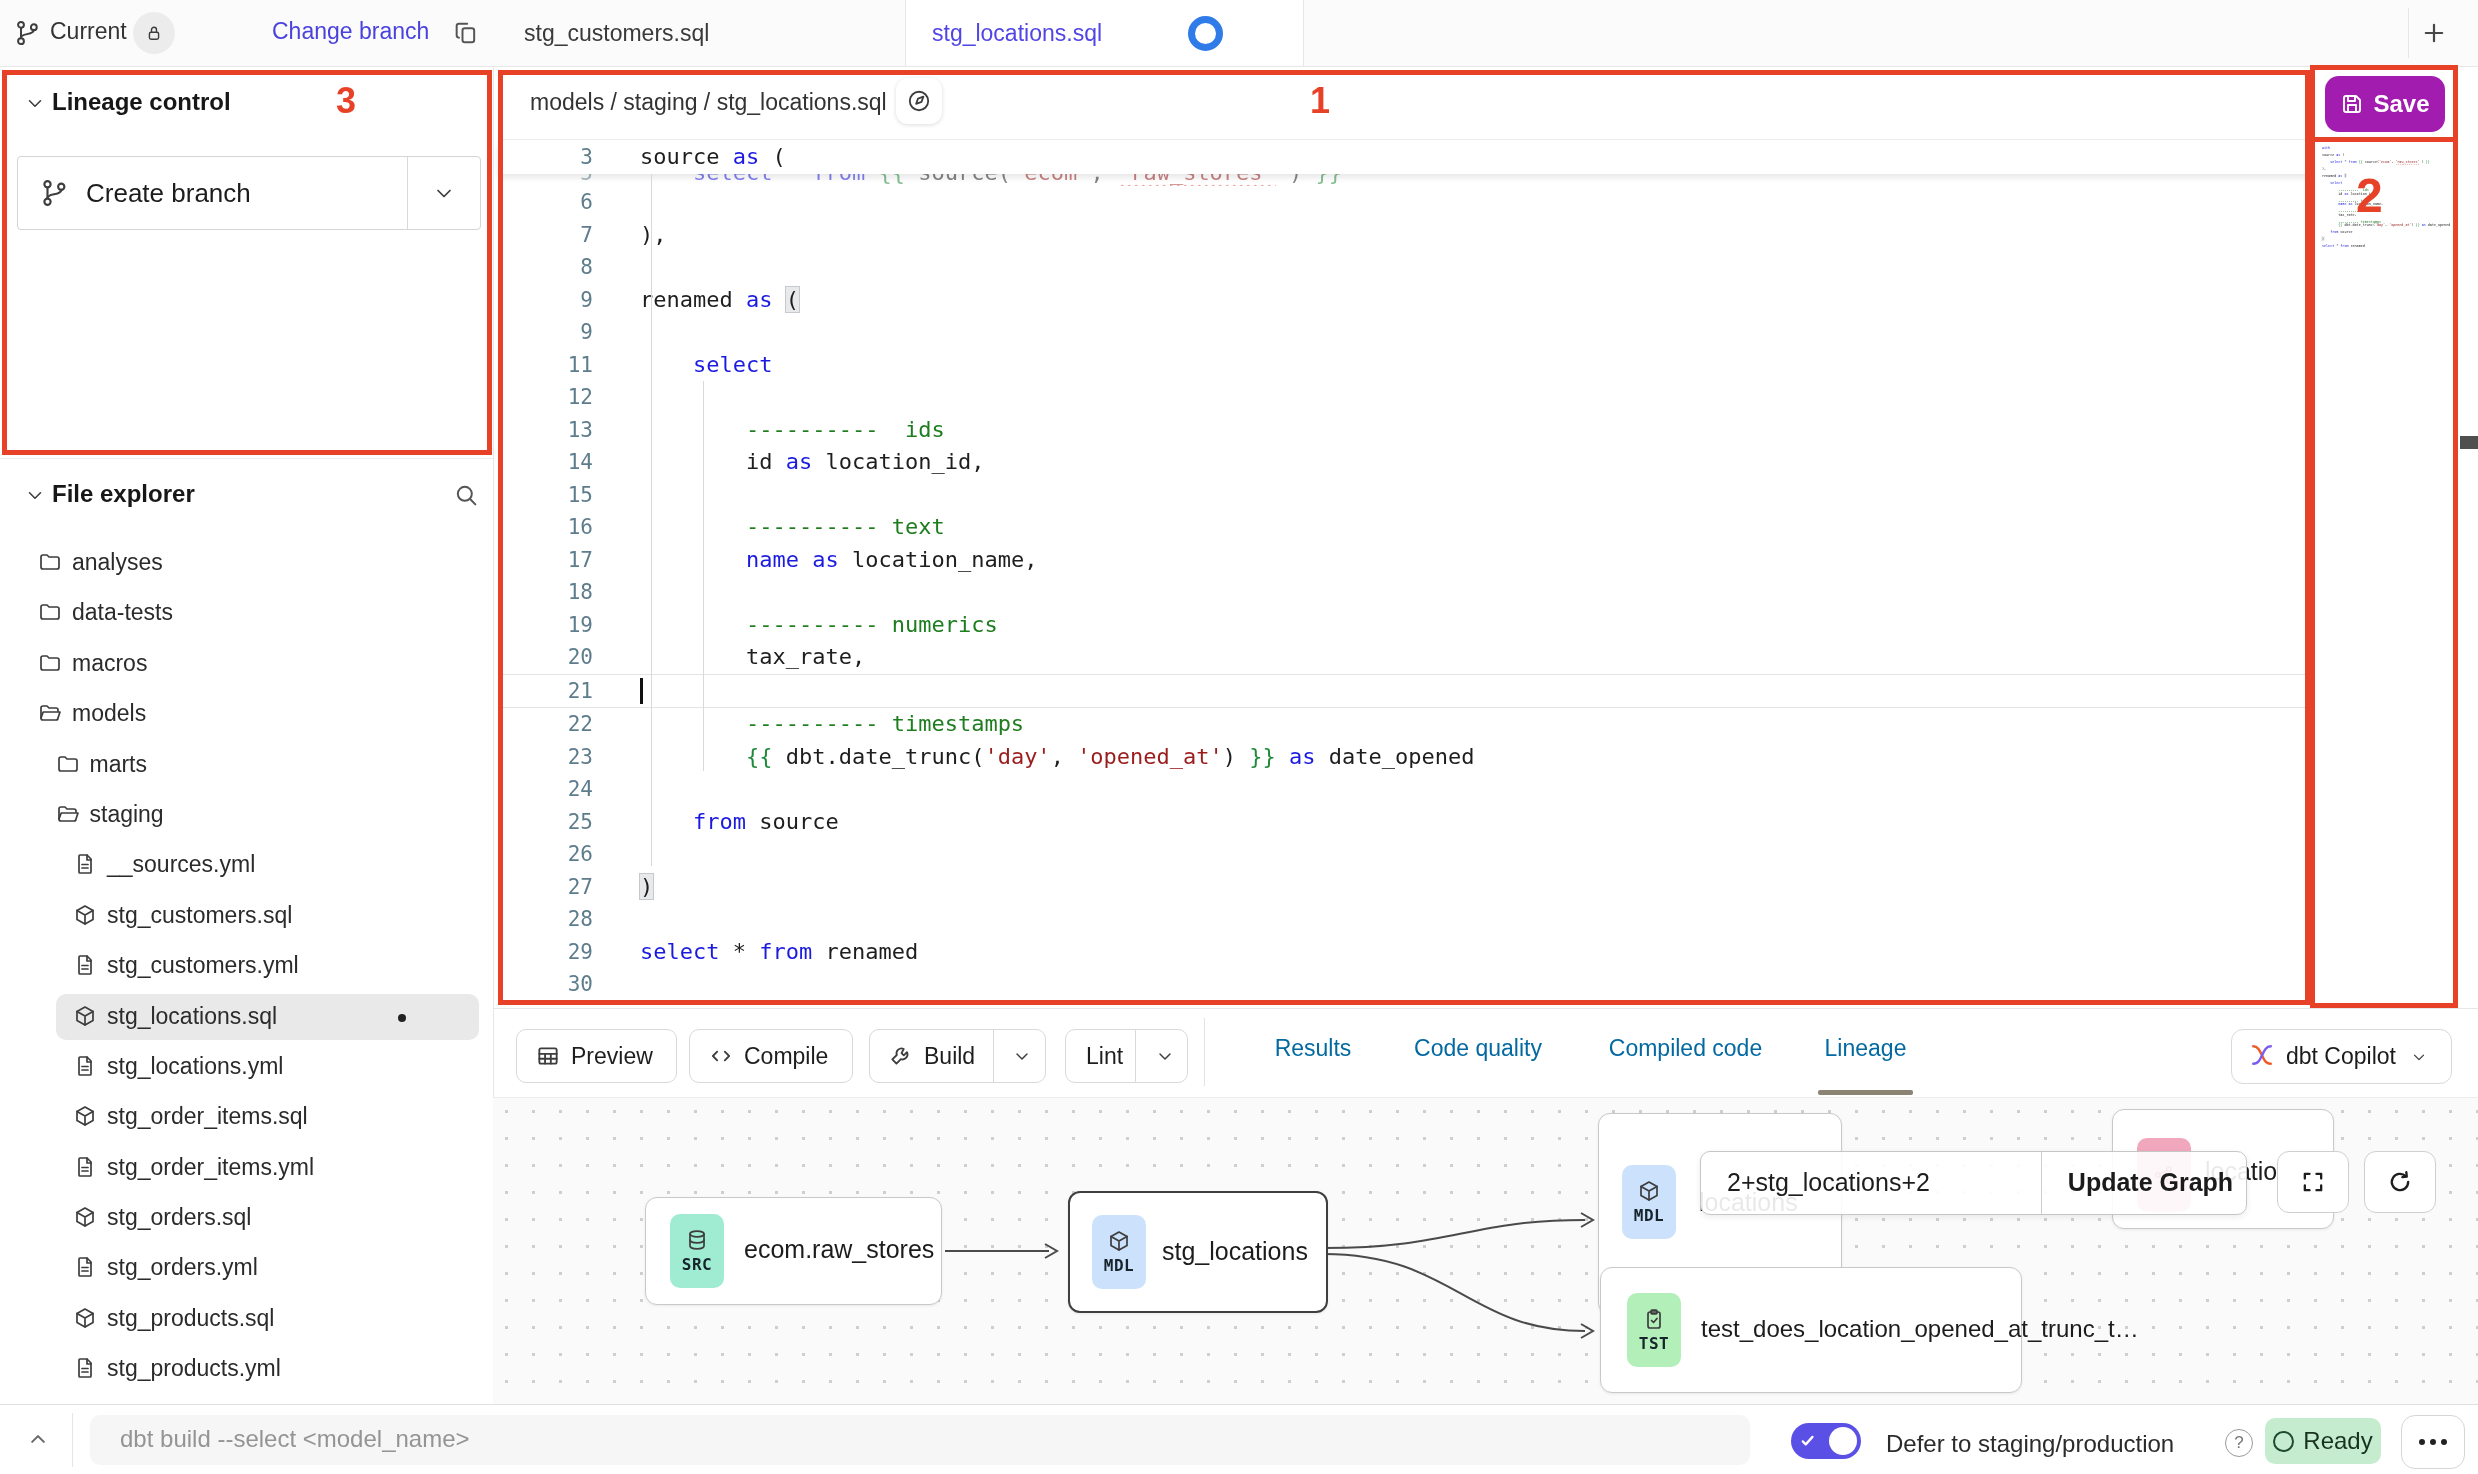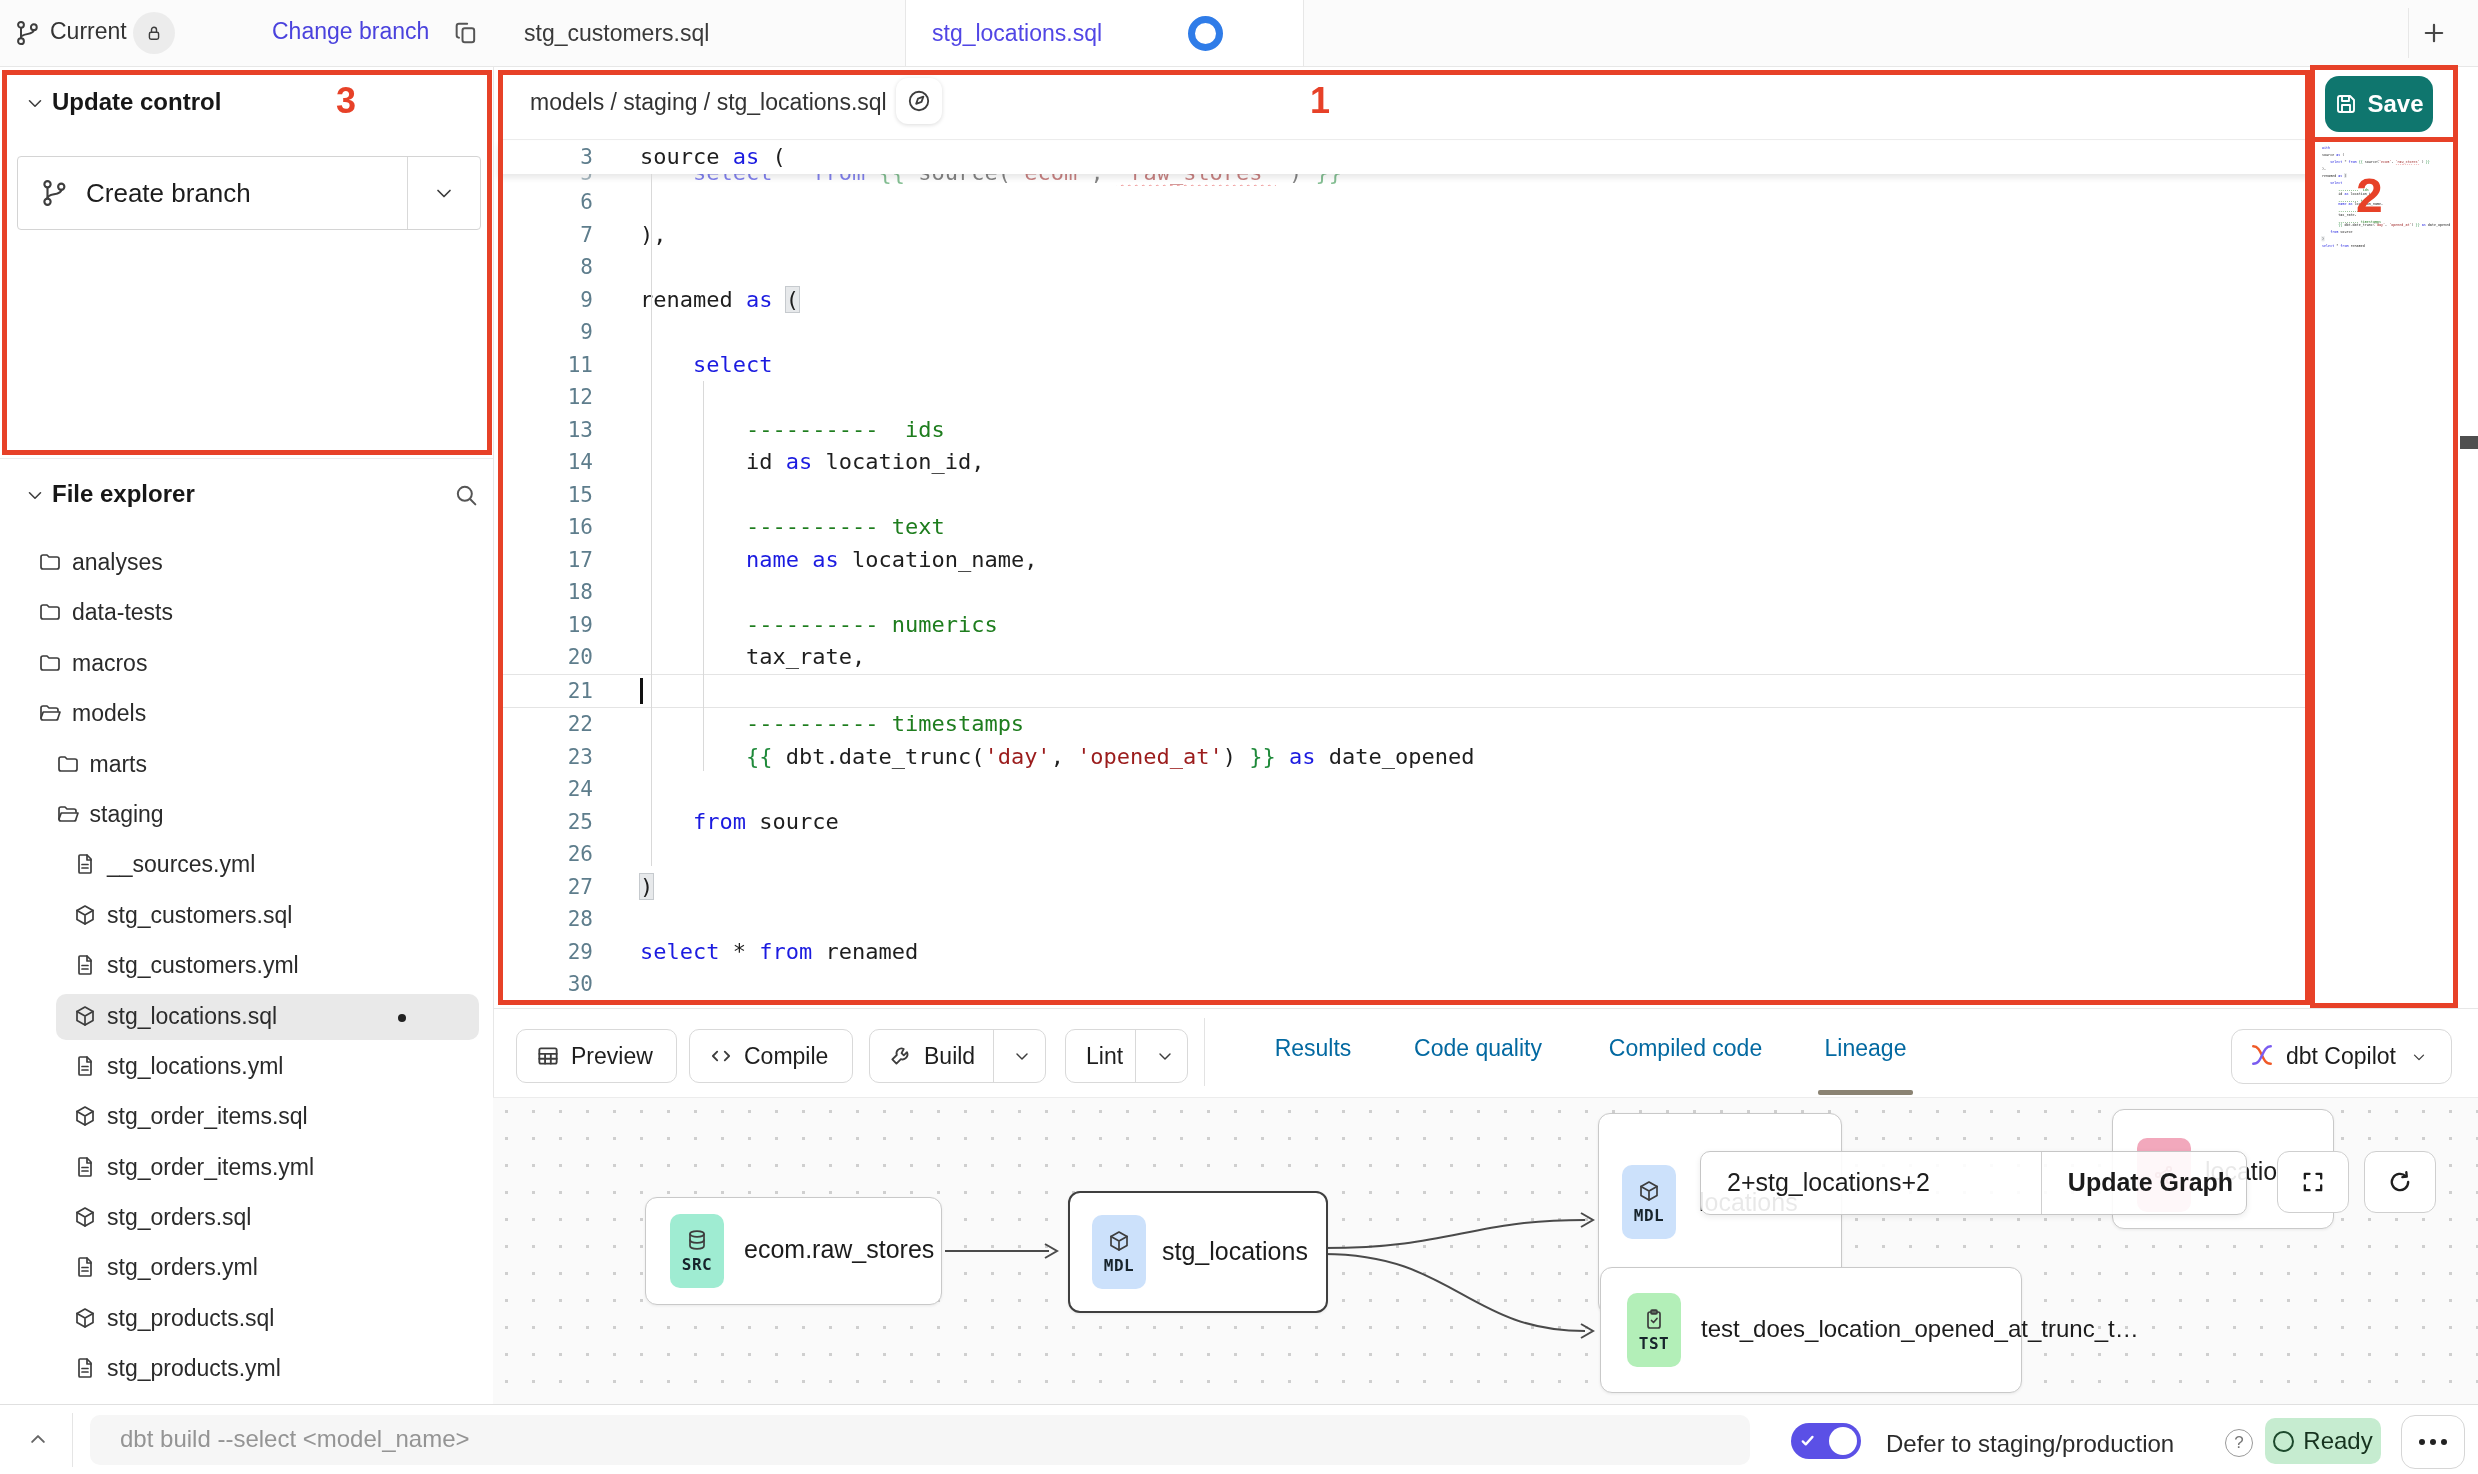--- a/index.html
+++ b/index.html
@@ -38,21 +38,21 @@
   .tk-su{color:#9b1c1c;text-decoration:underline wavy #e03a3a 1px;text-underline-offset:4px;}
   .tk-b{background:#e7e9eb;outline:1px solid #c6cace;}
   #sticky-row{left:498px;top:141px;width:1812px;height:33px;background:#fff;box-shadow:0 4px 6px rgba(0,0,0,.09);z-index:5;}
   #partial-row{left:498px;top:174px;width:1812px;height:13px;overflow:hidden;opacity:.55;}
   #partial-row .inner{position:relative;top:-17px;}
   #code-lines{left:498px;top:186px;width:1812px;height:814px;overflow:hidden;background:#fff;}
   .code-row.cur{border-top:1px solid #e4e4e4;border-bottom:1px solid #e4e4e4;}
   #caret{position:absolute;left:142px;top:3px;width:2.5px;height:26px;background:#111;}
   .guide{position:absolute;width:1px;background:#d9d9d9;}
   
-  #save-button{left:2325px;top:76px;width:108px;height:56px;background:#0f766e;border-radius:14px;display:flex;align-items:center;justify-content:center;gap:9px;}
+  #save-button{left:2325px;top:76px;width:120px;height:56px;background:#a21caf;border-radius:14px;display:flex;align-items:center;justify-content:center;gap:9px;}
   #save-button span{color:#fff;font-size:24px;font-weight:600;}
   #mm-pre{left:2322px;top:146px;transform:scale(.26);transform-origin:0 0;}
   .mm-line{font:13px/13.5px "DejaVu Sans Mono",monospace;white-space:pre;}
   #page-scrollbar{left:2460px;top:436px;width:18px;height:13px;background:#4f4f4f;}
   
   #toolbar-top{left:493px;top:1008px;width:1985px;height:1px;background:#e7e7e7;}
   .tbtn{position:absolute;top:1029px;height:54px;border:1px solid #d9d9d9;border-radius:10px;background:#fff;display:flex;align-items:center;box-sizing:border-box;}
   .tbtn .lbl{font-size:23px;color:#1e1e1e;}
   .vsep{position:absolute;top:0;width:1px;height:100%;background:#d9d9d9;}
   .panel-tab{position:absolute;top:1035px;font-size:23px;color:#0369a1;text-align:center;}
@@ -126,21 +126,21 @@
   </span>
 </div>
 
 <div class="abs" id="sidebar-border"></div>
 
 <span class="abs" style="left:24px;top:92px;">
   <svg class="ic" width="22" height="22" viewBox="0 0 24 24">
       <path d="M6 9.5l6 6 6-6"></path>
     </svg>
 </span>
-<span class="abs sec-title" style="left:52px;top:88px;">Update control</span>
+<span class="abs sec-title" style="left:52px;top:88px;">Lineage control</span>
 
 <div class="abs" id="create-branch">
   <span style="margin-left:22px;">
     <svg class="ic" width="30" height="30" viewBox="0 0 24 24">
         <path d="M6 8v8"></path>
         <circle cx="6" cy="5" r="2.5"></circle>
         <circle cx="6" cy="19" r="2.5"></circle>
         <circle cx="17" cy="7" r="2.5"></circle>
         <path d="M17 9.5c0 4.5-11 2.5-11 6.5"></path>
       </svg>

